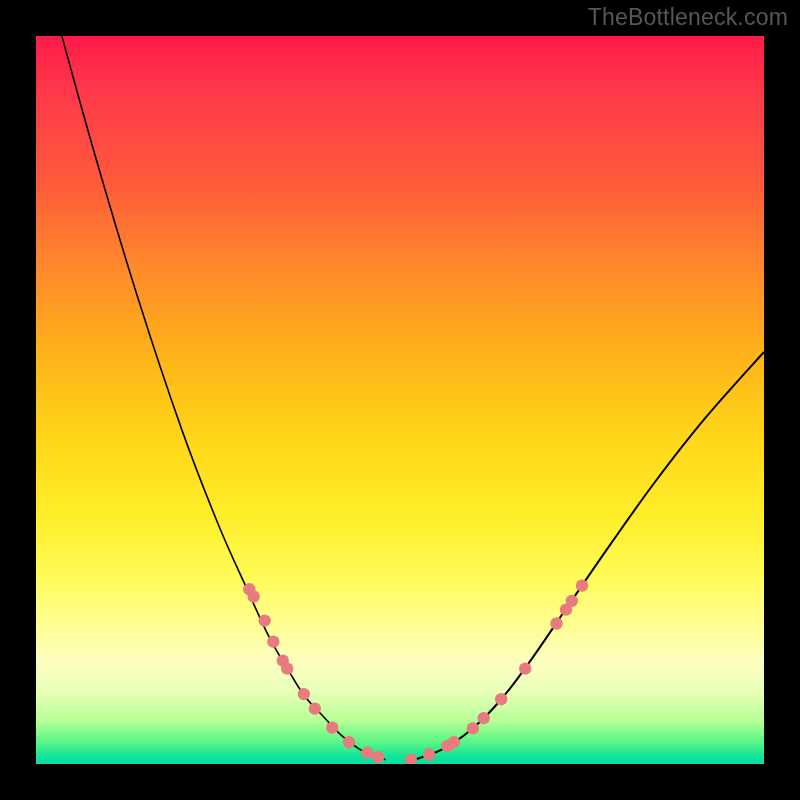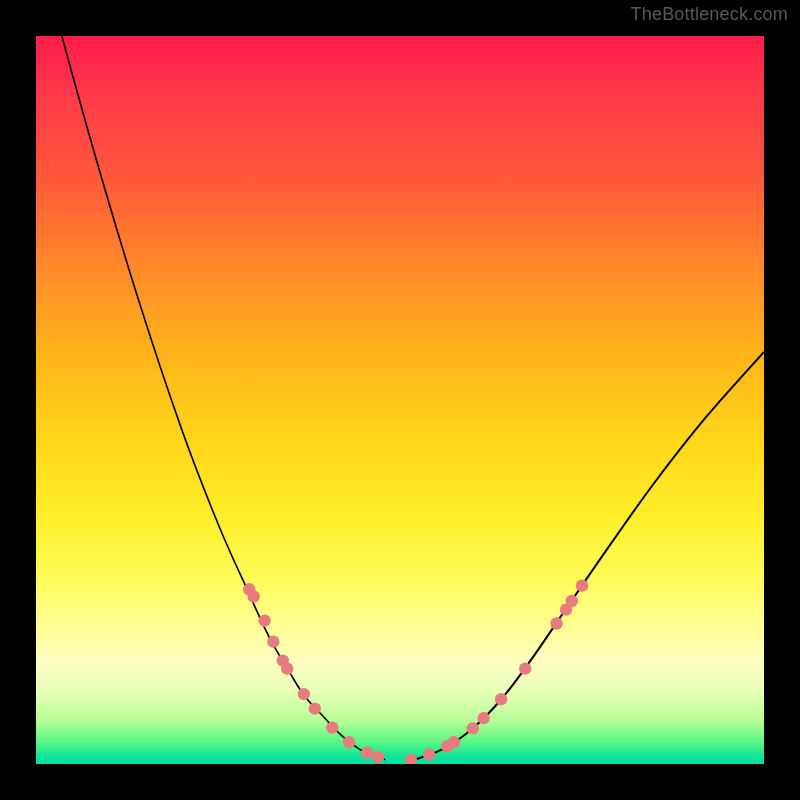--- a/index.html
+++ b/index.html
@@ -15,21 +15,21 @@
     position: relative;
     width: 800px;
     height: 800px;
     background: #000;
   }
   .watermark {
     position: absolute;
     top: 4px;
     right: 12px;
     color: #575757;
-    font-size: 18px;
+    font-size: 23px;
     font-weight: 500;
     letter-spacing: 0.2px;
     z-index: 30;
   }
   .plot-area {
     position: absolute;
     left: 36px;
     top: 36px;
     width: 728px;
     height: 728px;

